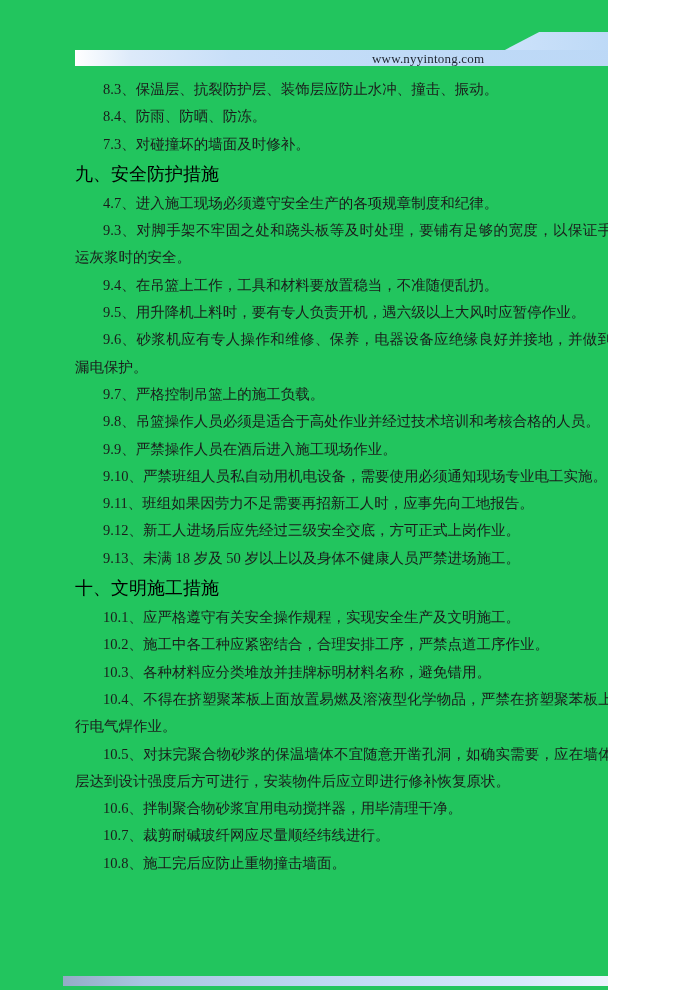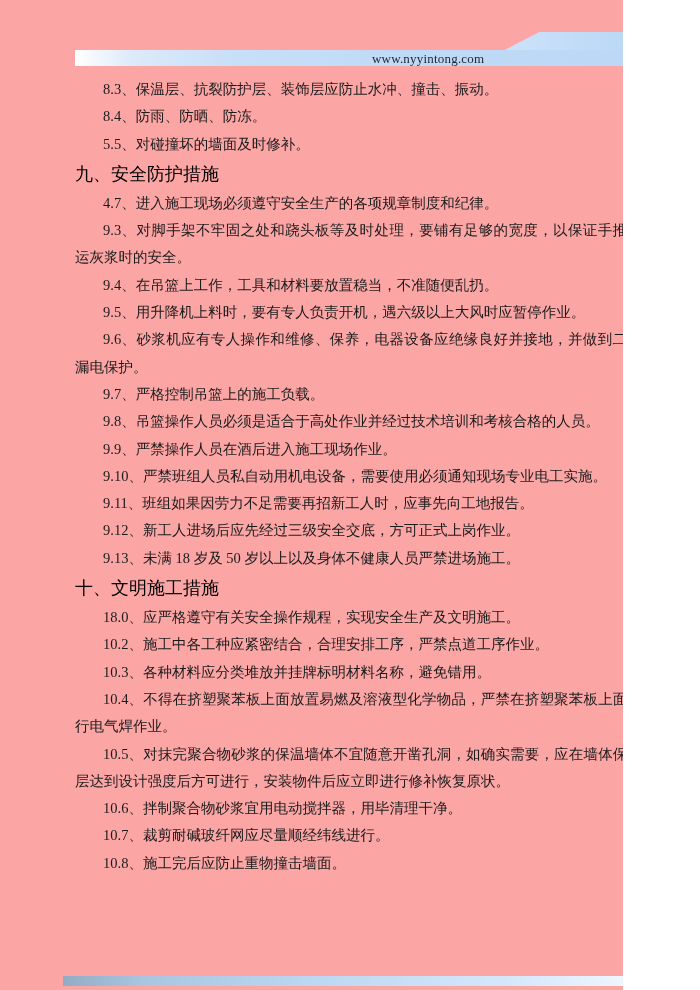--- a/index.html
+++ b/index.html
@@ -6,23 +6,22 @@
   body {
     width: 700px; height: 990px;
     background: #ffffff;
     font-family: "Liberation Serif", "DejaVu Serif", serif;
     color: #1b1b1b;
     overflow: hidden;
   }
   .page {
     position: relative;
     width: 608px; height: 990px;
-    background: #fca5a5;
+    background: #22c55e;
     overflow: hidden;
-    padding-left: 15px;
   }
   
   .header { position: absolute; top: 0; left: 0; width: 700px; height: 76px; }
   .header-band {
     position: absolute;
     left: 75px; top: 50px;
     width: 562px; height: 16px;
     background: linear-gradient(to right, #ffffff 0%, #ddeafa 10%, #c8dff8 28%, #bfdaf7 60%, #bcd8f6 100%);
   }
   .header-tab {
@@ -79,36 +78,36 @@
 
   <div class="header">
     <div class="header-tab"></div>
     <div class="header-band"></div>
     <div class="site-url">www.nyyintong.com</div>
   </div>
 
   <div class="doc-body">
       <p class="para">8.3、保温层、抗裂防护层、装饰层应防止水冲、撞击、振动。</p>
       <p class="para">8.4、防雨、防晒、防冻。</p>
-      <p class="para">5.5、对碰撞坏的墙面及时修补。</p>
+      <p class="para">7.3、对碰撞坏的墙面及时修补。</p>
       <h2 class="heading">九、安全防护措施</h2>
       <p class="para">4.7、进入施工现场必须遵守安全生产的各项规章制度和纪律。</p>
       <p class="para">9.3、对脚手架不牢固之处和跷头板等及时处理，要铺有足够的宽度，以保证手推车运灰浆时的安全。</p>
       <p class="para">9.4、在吊篮上工作，工具和材料要放置稳当，不准随便乱扔。</p>
       <p class="para">9.5、用升降机上料时，要有专人负责开机，遇六级以上大风时应暂停作业。</p>
       <p class="para">9.6、砂浆机应有专人操作和维修、保养，电器设备应绝缘良好并接地，并做到二级漏电保护。</p>
       <p class="para">9.7、严格控制吊篮上的施工负载。</p>
       <p class="para">9.8、吊篮操作人员必须是适合于高处作业并经过技术培训和考核合格的人员。</p>
       <p class="para">9.9、严禁操作人员在酒后进入施工现场作业。</p>
       <p class="para">9.10、严禁班组人员私自动用机电设备，需要使用必须通知现场专业电工实施。</p>
       <p class="para">9.11、班组如果因劳力不足需要再招新工人时，应事先向工地报告。</p>
       <p class="para">9.12、新工人进场后应先经过三级安全交底，方可正式上岗作业。</p>
       <p class="para">9.13、未满 18 岁及 50 岁以上以及身体不健康人员严禁进场施工。</p>
       <h2 class="heading">十、文明施工措施</h2>
-      <p class="para">18.0、应严格遵守有关安全操作规程，实现安全生产及文明施工。</p>
+      <p class="para">10.1、应严格遵守有关安全操作规程，实现安全生产及文明施工。</p>
       <p class="para">10.2、施工中各工种应紧密结合，合理安排工序，严禁点道工序作业。</p>
       <p class="para">10.3、各种材料应分类堆放并挂牌标明材料名称，避免错用。</p>
       <p class="para">10.4、不得在挤塑聚苯板上面放置易燃及溶液型化学物品，严禁在挤塑聚苯板上面进行电气焊作业。</p>
       <p class="para">10.5、对抹完聚合物砂浆的保温墙体不宜随意开凿孔洞，如确实需要，应在墙体保护层达到设计强度后方可进行，安装物件后应立即进行修补恢复原状。</p>
       <p class="para">10.6、拌制聚合物砂浆宜用电动搅拌器，用毕清理干净。</p>
       <p class="para">10.7、裁剪耐碱玻纤网应尽量顺经纬线进行。</p>
       <p class="para">10.8、施工完后应防止重物撞击墙面。</p>
     </div>
 
   <div class="footer-bar"></div>

